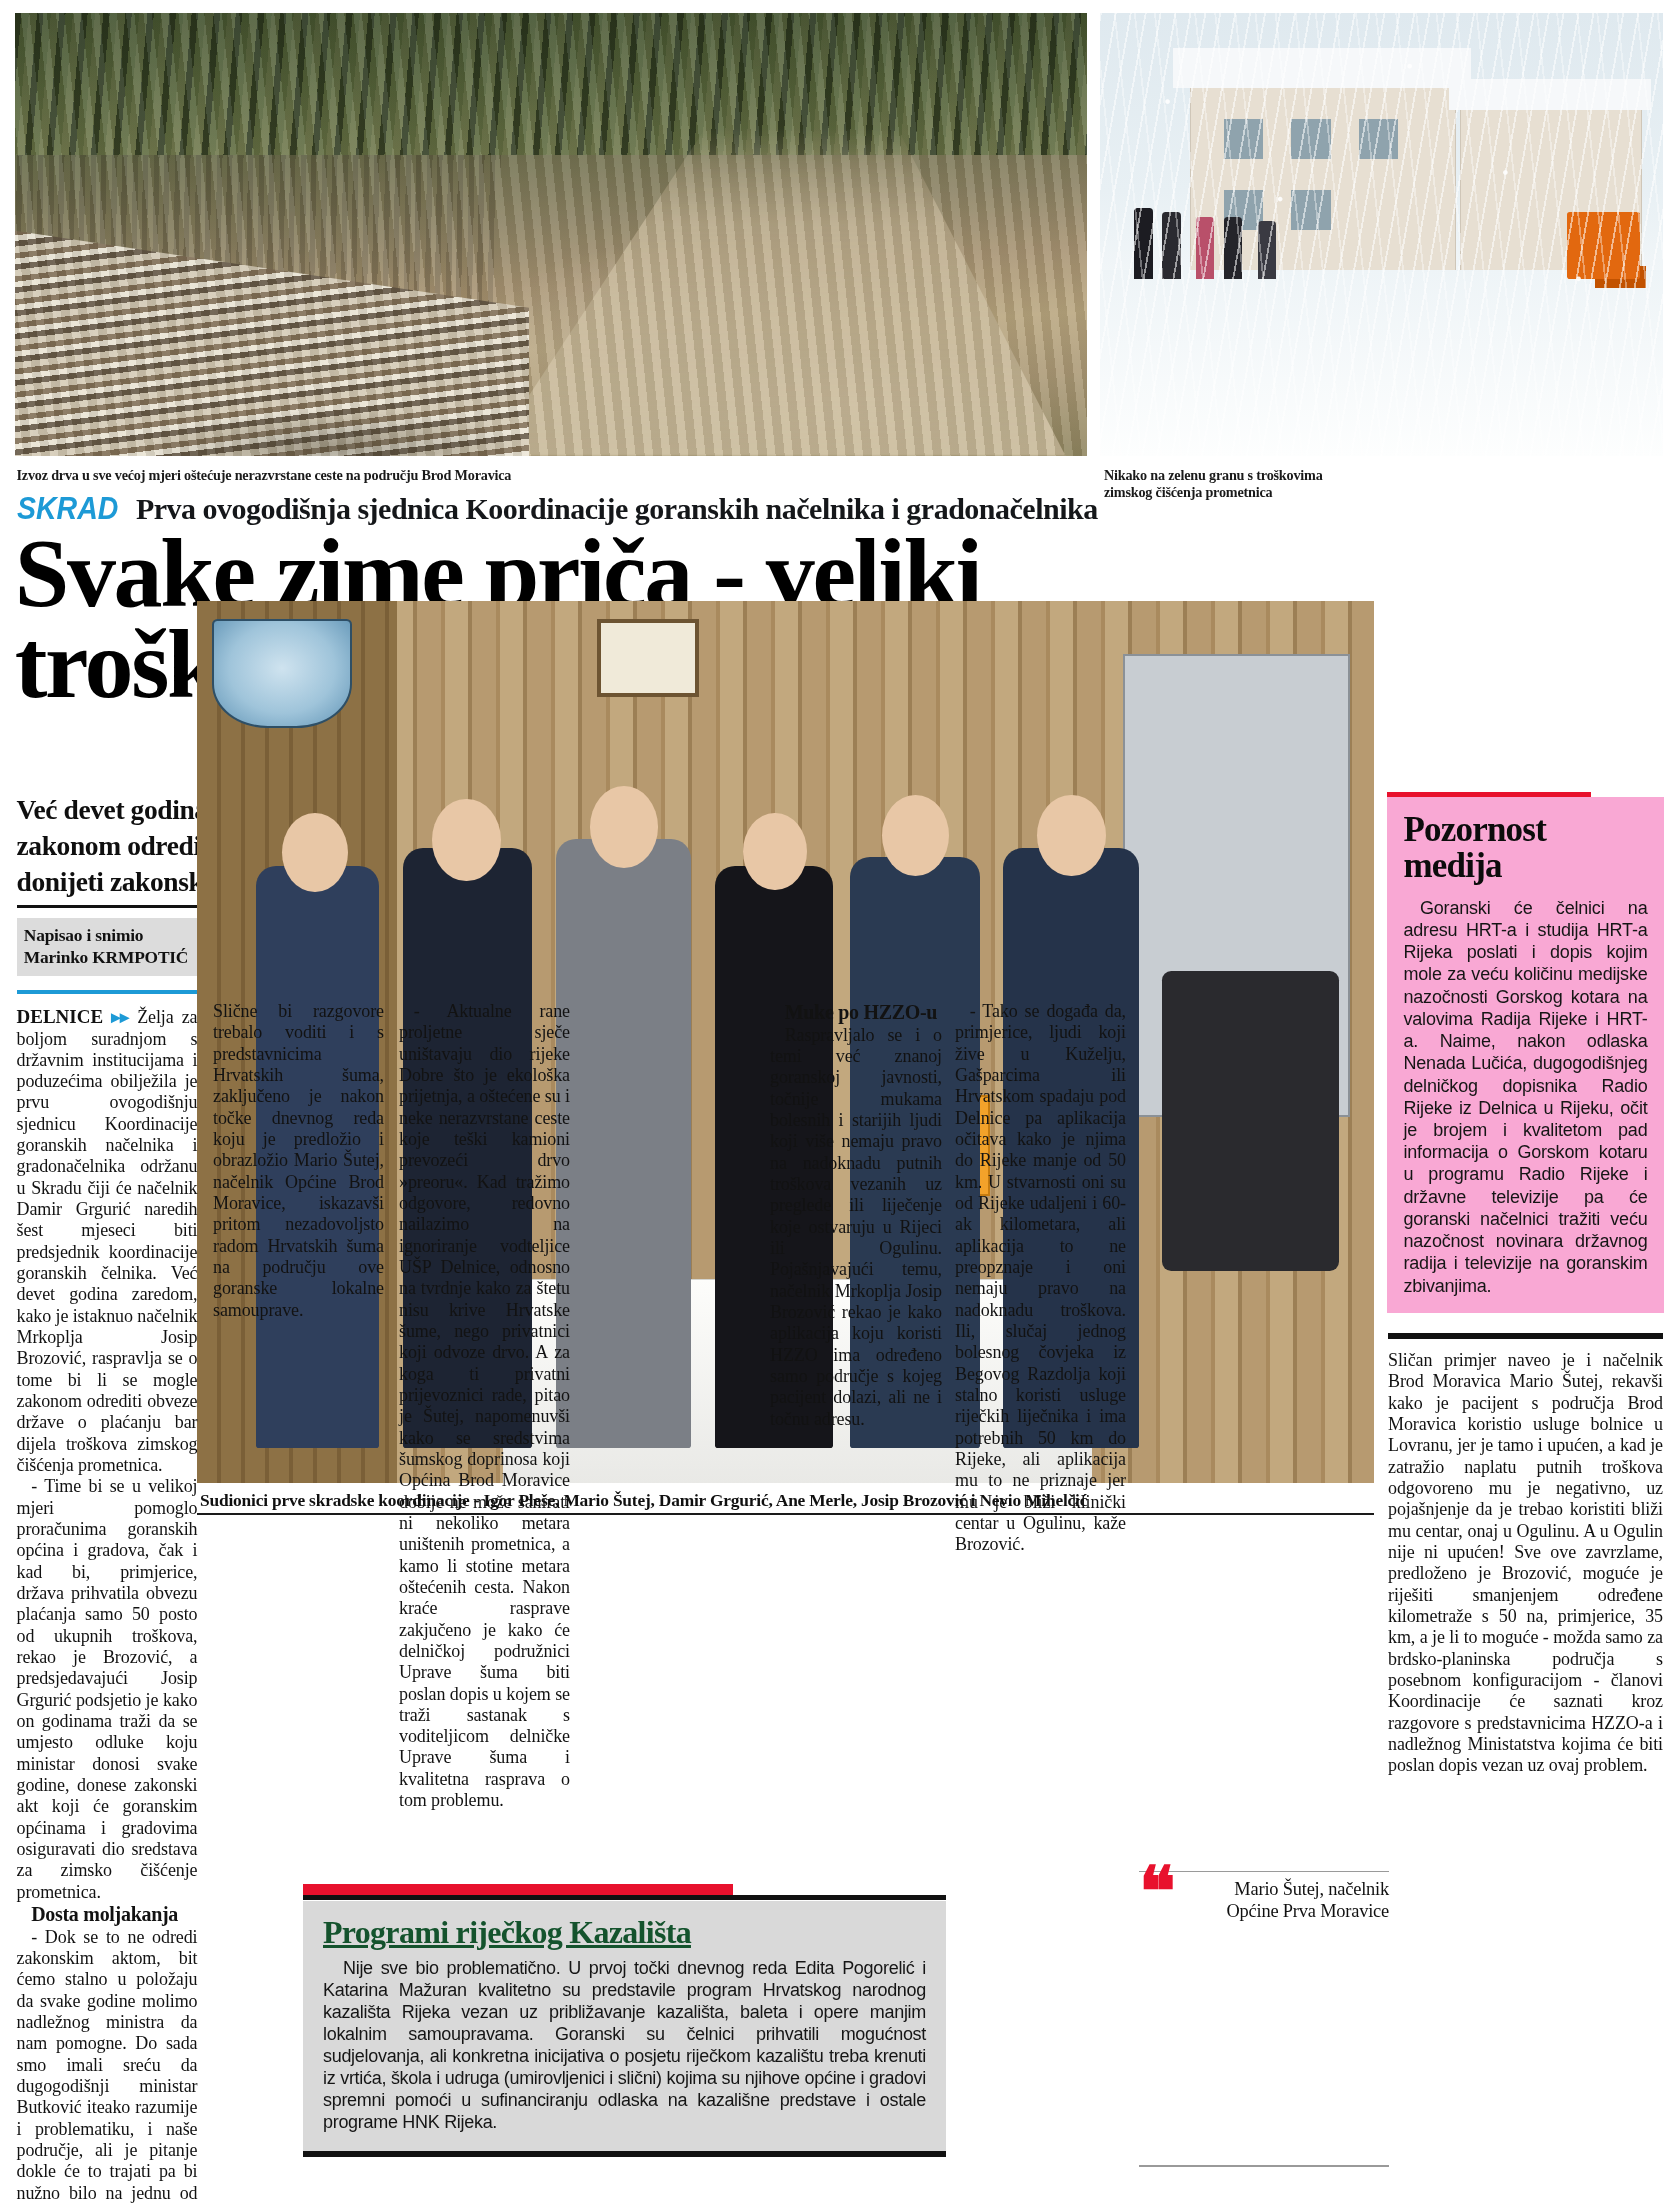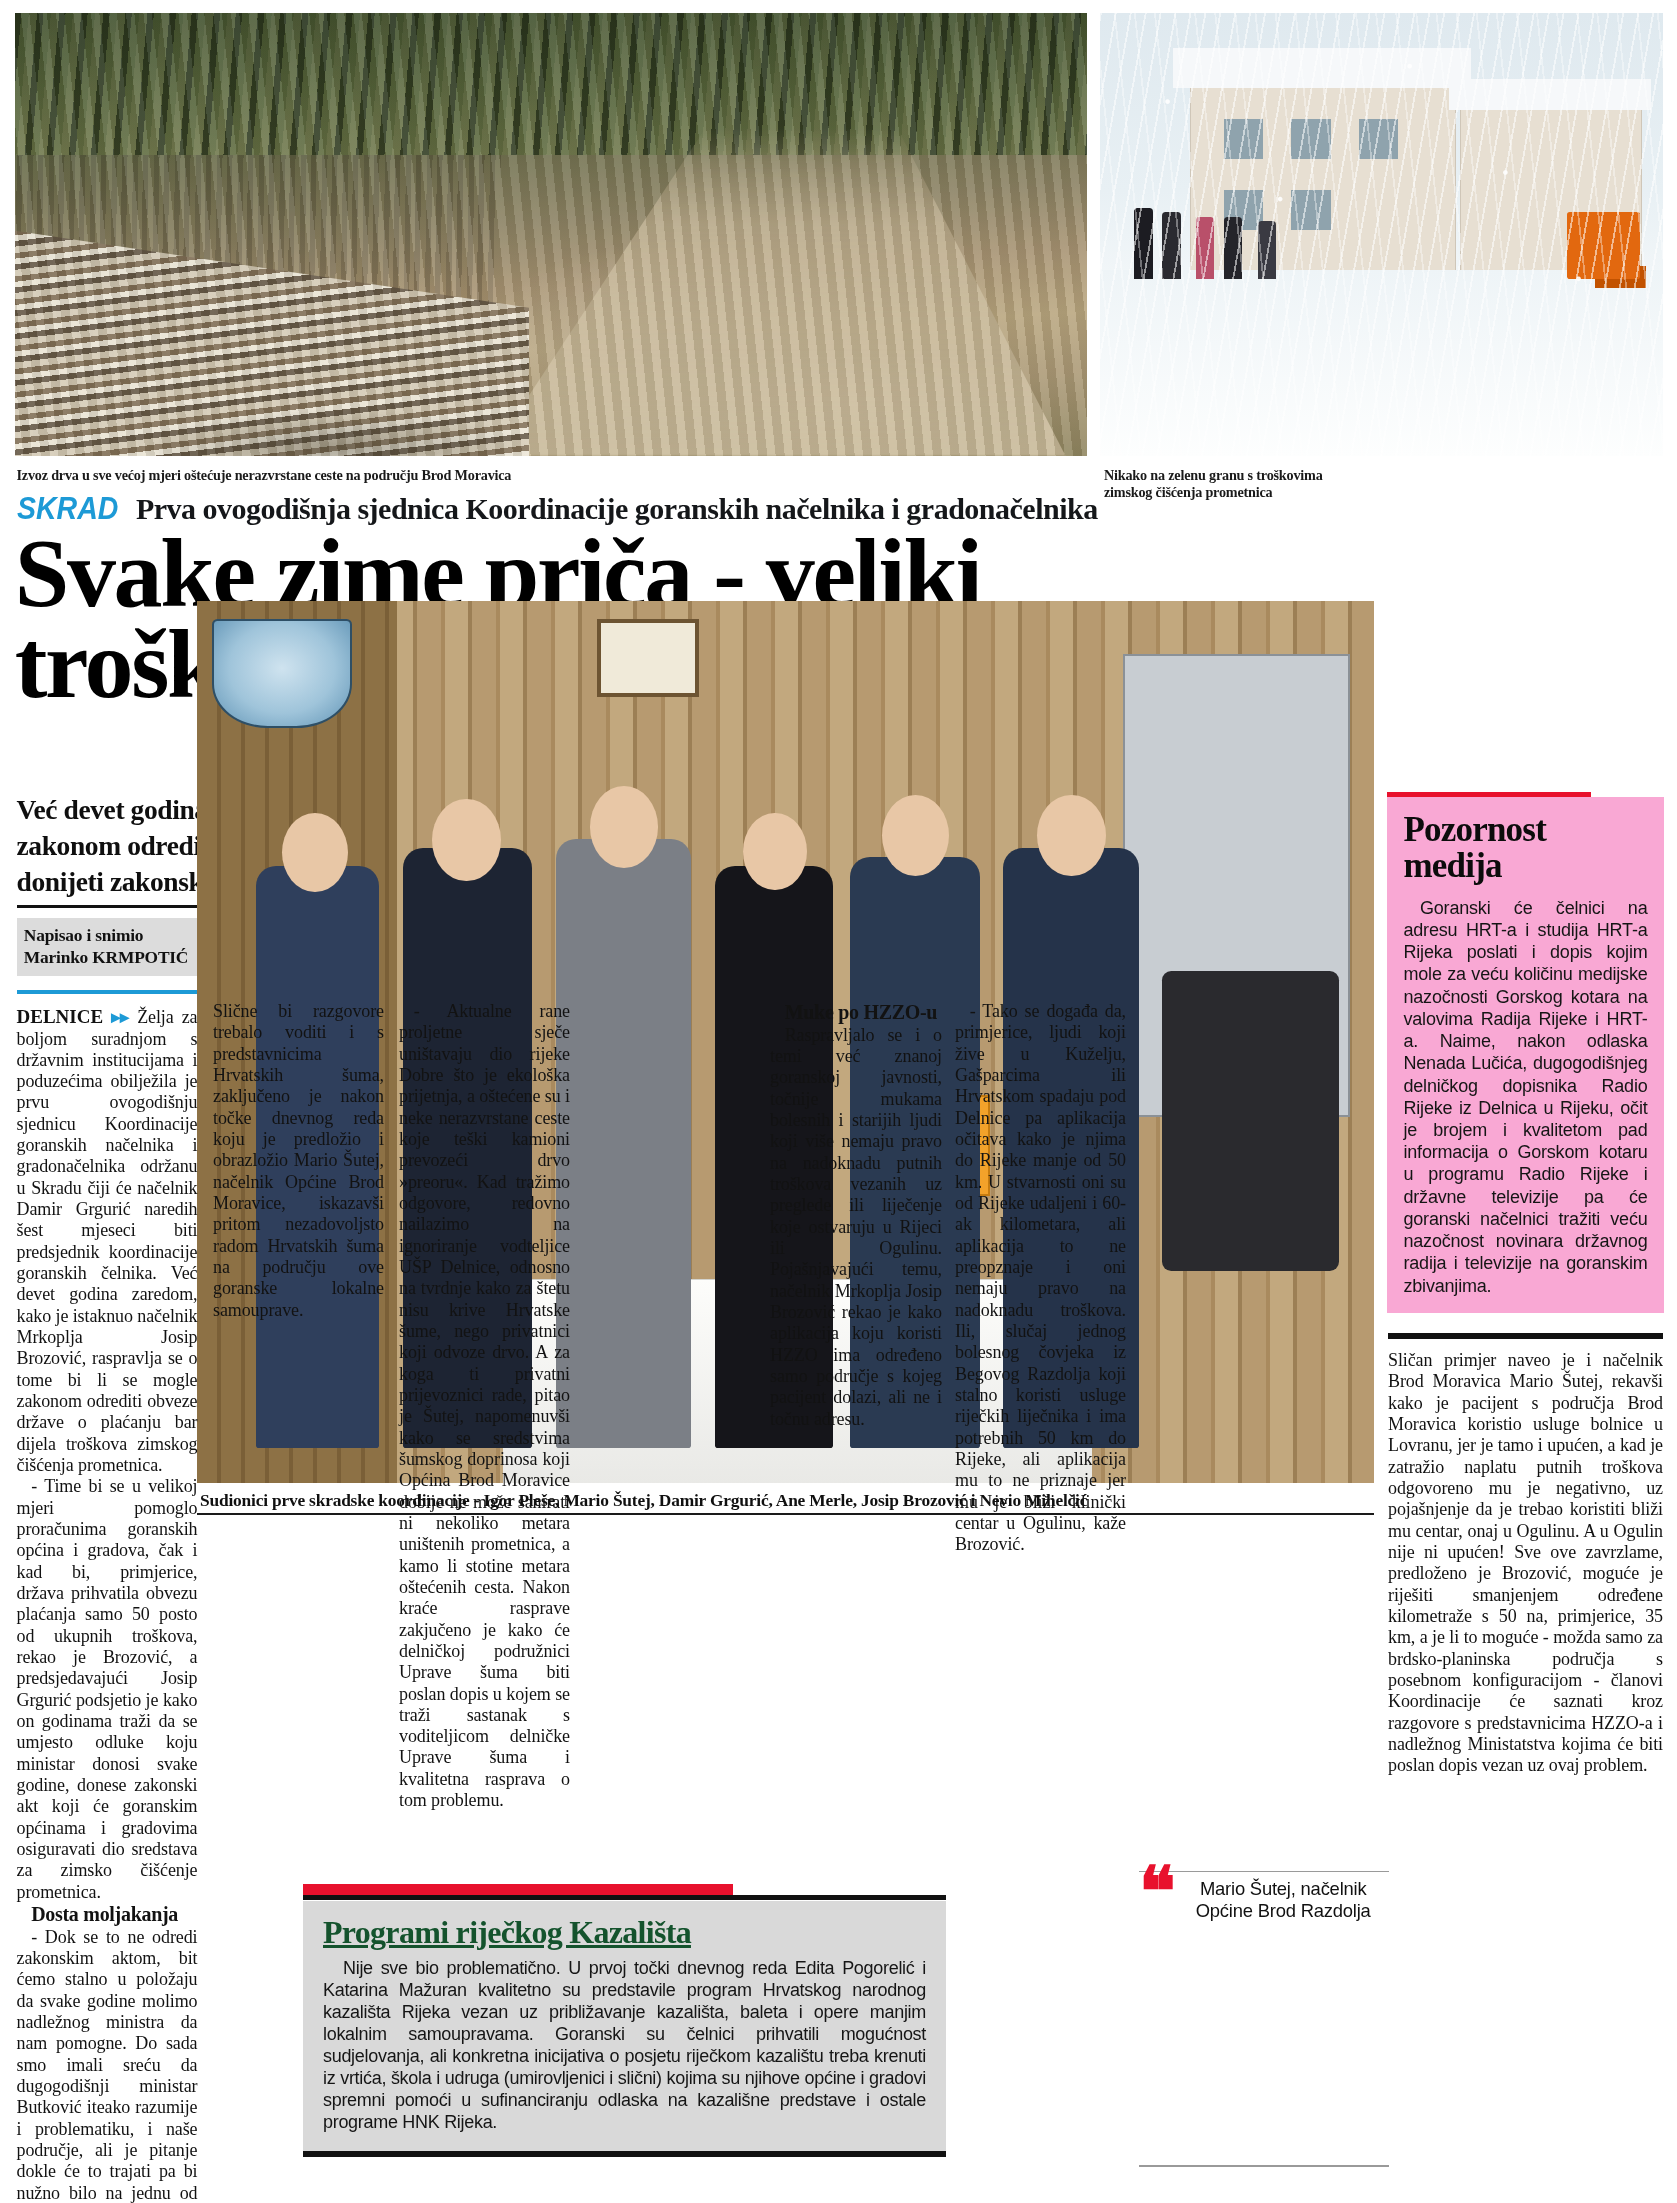--- a/index.html
+++ b/index.html
@@ -224,22 +224,22 @@
   .pq-mark{
     font-family:"Liberation Serif", serif;font-weight:700;font-size:68px;color:#e8112d;
     line-height:.45;letter-spacing:-5.5px;float:left;margin:13px 7.3px 0 0;
   }
   .pq-text{
     font-family:"Liberation Serif", serif;font-style:italic;font-size:20.7px;
     line-height:1.42;color:#111;letter-spacing:-0.2px;
   }
   .pq-rule{margin:7.3px 0 5.5px 0;height:0.9px;background:#9a9a9a;}
   .pq-attr{
-    font-family:Liberation Sans, sans-serif;font-size:18.4px;line-height:1.22;
-    text-align:center;color:#111;letter-spacing:-0.2px;
+    font-family:Liberation Serif, serif;font-size:18.4px;line-height:1.22;
+    text-align:right;color:#111;letter-spacing:-0.2px;
   }
   .pq-rule2{position:absolute;left:1139px;top:2165px;width:250px;height:1.8px;background:#9a9a9a;}
 </style>
 </head>
 <body>
 
 <div class="page">
 
   <div class="photo-row">
     <div class="photo photo-left">
@@ -361,19 +361,19 @@
     <h2>Programi riječkog Kazališta</h2>
     <p>Nije sve bio problematično. U prvoj točki dnevnog reda Edita Pogorelić i Katarina Mažuran kvalitetno su predstavile program Hrvatskog narodnog kazališta Rijeka vezan uz približavanje kazališta, baleta i opere manjim lokalnim samoupravama. Goranski su čelnici prihvatili mogućnost sudjelovanja, ali konkretna inicijativa o posjetu riječkom kazalištu treba krenuti iz vrtića, škola i udruga (umirovljenici i slični) kojima su njihove općine i gradovi spremni pomoći u sufinanciranju odlaska na kazališne predstave i ostale programe HNK Rijeka.</p>
   </div>
   <div class="kaz-bottombar"></div>
 
   <div class="pullquote">
     <span class="pq-mark">❝</span>
     <div class="pq-rule"></div>
     <div class="pq-attr">
       <div>Mario Šutej, načelnik</div>
-      <div>Općine Brod Razdolja</div>
+      <div>Općine Prva Moravice</div>
     </div>
   </div>
   <div class="pq-rule2"></div>
 
 </div>
 
 
 </body></html>

